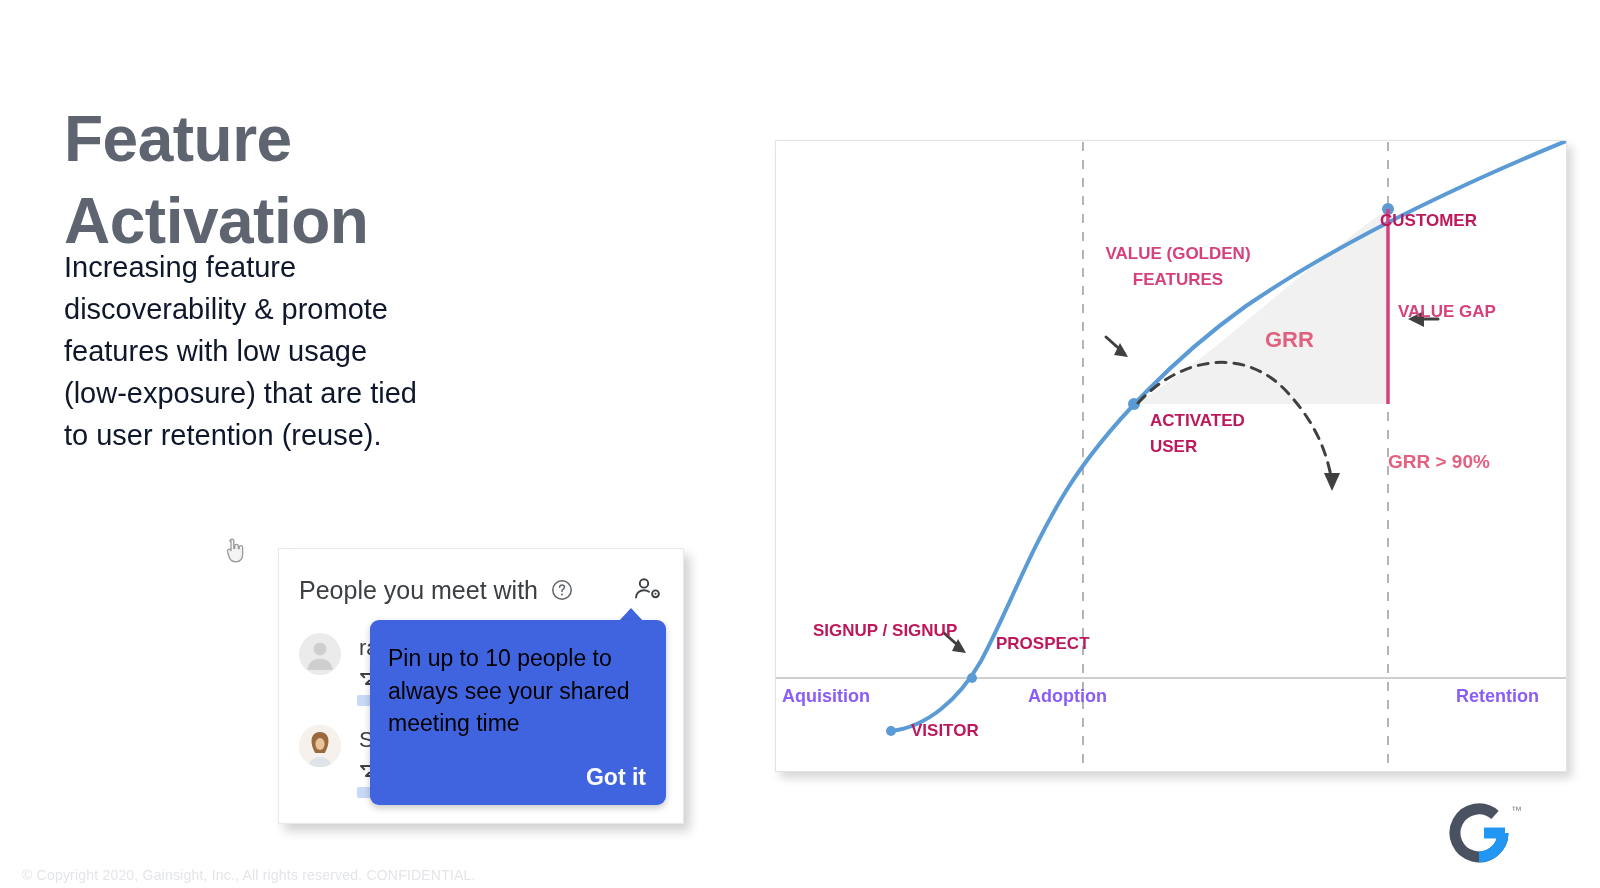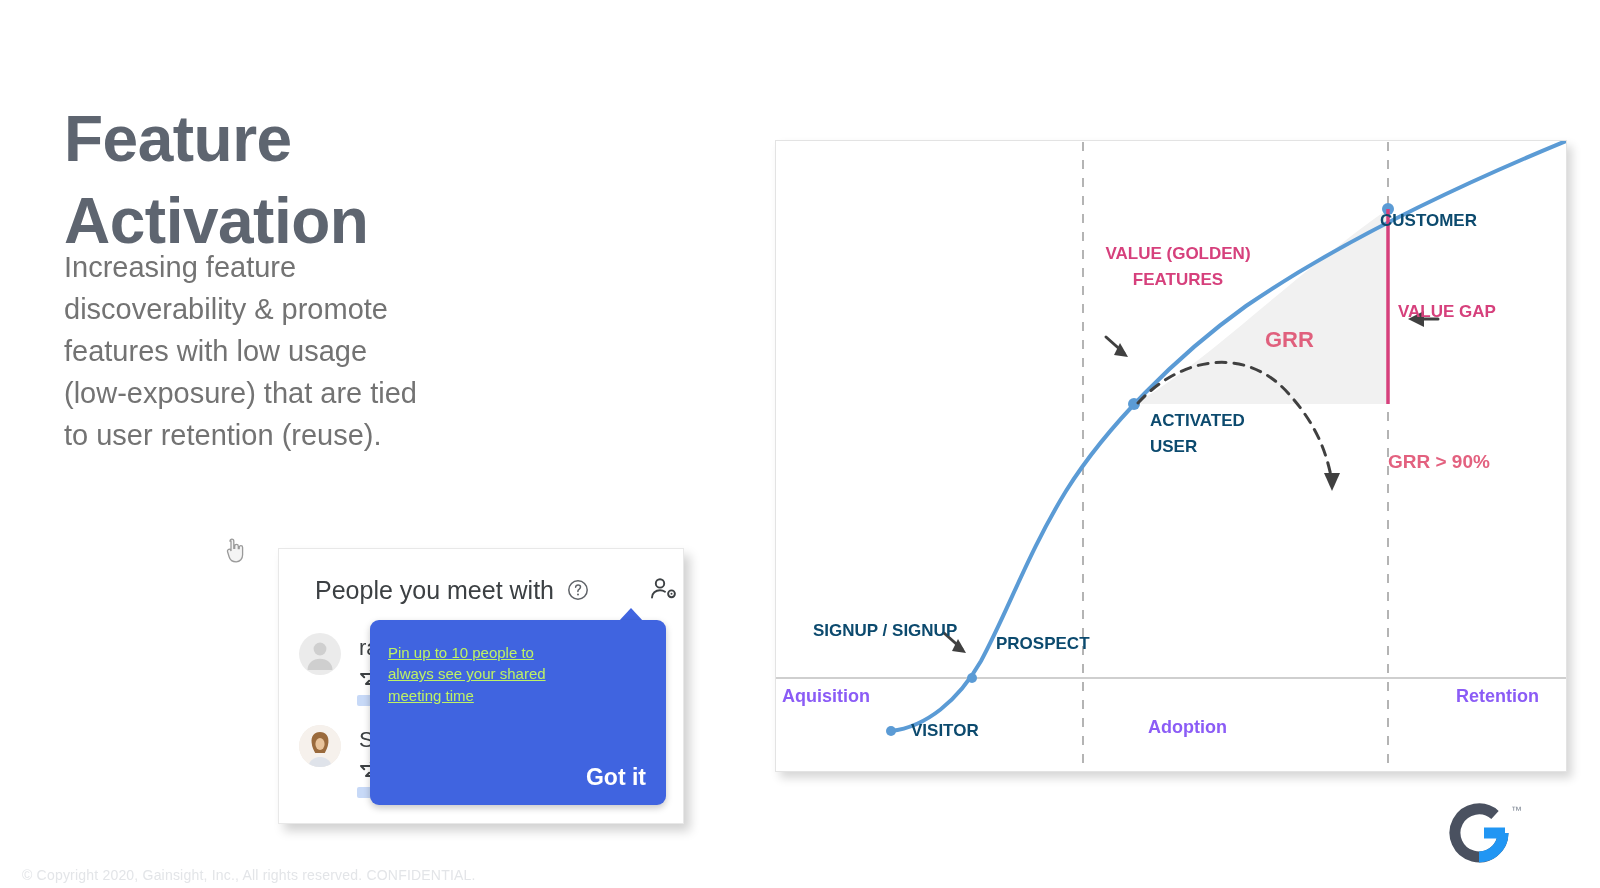--- a/index.html
+++ b/index.html
@@ -12,36 +12,36 @@
 
   
   #title{
     position:absolute;left:64px;top:56px;width:600px;
     font-size:64px;line-height:1.28;font-weight:bold;
     color:#5e6570;letter-spacing:-0.5px;
   }
   #title .line{display:block;}
   #body-copy{
     position:absolute;left:64px;top:246px;width:470px;
-    font-size:29px;line-height:1.45;color:#737373;font-weight:400;
+    font-size:29px;line-height:1.45;color:#0f172a;font-weight:400;
   }
   #body-copy .line{display:block;}
 
   
   #cursor{position:absolute;left:222px;top:538px;width:24px;height:26px;}
 
   
   #people-card{
     position:absolute;left:278px;top:548px;width:404px;height:274px;
     background:#ffffff;border:1px solid #e8e8e8;
     box-shadow:6px 7px 10px rgba(0,0,0,.18);
     overflow:hidden;
   }
   #card-header{
-    position:absolute;left:16px;top:18px;width:100%;height:46px;
+    position:absolute;left:0;top:18px;width:100%;height:46px;
     display:flex;align-items:center;padding:0 20px;box-sizing:border-box;
   }
   #card-title{font-size:25px;color:#3c4043;font-weight:400;white-space:nowrap;}
   .hdr-icon{flex:none;}
   #help-icon{margin-left:12px;}
   #people-settings-icon{margin-left:auto;}
 
   .person-row{position:absolute;left:20px;width:360px;height:78px;}
   #row-0{top:84px;}
   #row-1{top:176px;}
@@ -64,21 +64,21 @@
     background:#4064e0;border-radius:9px;
     box-shadow:0 3px 7px rgba(0,0,0,.22);
   }
   #tooltip-arrow{
     position:absolute;left:618px;top:608px;width:0;height:0;
     border-left:13px solid transparent;border-right:13px solid transparent;
     border-bottom:14px solid #4064e0;
   }
   #tooltip-text{
     position:absolute;left:18px;top:22px;width:250px;
-    color:#bef264;font-size:15px;line-height:1.42;font-weight:400;text-decoration:underline;
+    color:#000000;font-size:23px;line-height:1.42;font-weight:400;
   }
   #tooltip-text .line{display:block;}
   #tooltip-cta{
     position:absolute;right:20px;bottom:14px;
     color:#ffffff;font-size:23px;font-weight:bold;cursor:pointer;
   }
 
   
   #footer{
     position:absolute;left:22px;top:846px;
@@ -90,38 +90,38 @@
 
   
   #chart-panel{
     position:absolute;left:775px;top:140px;width:790px;height:630px;
     background:#ffffff;border:1px solid #e3e3e3;
     box-shadow:5px 6px 9px rgba(0,0,0,.16);
   }
   #chart-svg{position:absolute;left:0;top:0;width:790px;height:630px;}
 
   .ann{position:absolute;white-space:nowrap;font-weight:bold;}
-  .ann-dark{color:#0c4a6e;}
+  .ann-dark{color:#be185d;}
   .ann-pink{color:#d6407c;}
   .ann-pink-soft{color:#e3617f;}
   .ann-grr{color:#e0607d;}
 
   #ann-value-golden{left:1104px;top:241px;font-size:17px;line-height:1.55;text-align:center;width:148px;}
   #ann-customer{left:1380px;top:211px;font-size:17px;}
   #ann-value-gap{left:1398px;top:302px;font-size:17px;}
   #ann-grr{left:1265px;top:327px;font-size:22px;}
   #ann-activated{left:1150px;top:408px;font-size:17px;line-height:1.52;}
   #ann-grr90{left:1388px;top:451px;font-size:19px;}
   #ann-signup{left:813px;top:621px;font-size:17px;}
   #ann-prospect{left:996px;top:634px;font-size:17px;}
   #ann-visitor{left:911px;top:721px;font-size:17px;}
 
   .band-label{position:absolute;font-size:18px;font-weight:bold;color:#8b5cf6;white-space:nowrap;}
   #band-0{left:782px;top:686px;}
-  #band-1{left:1148px;top:686px;margin-top:31px;}
+  #band-1{left:1028px;top:686px;}
   #band-2{left:1456px;top:686px;}
 </style>
 </head>
 <body>
 
 <div id="slide">
 
   <h1 id="title">
     <span class="line">Feature</span>
     <span class="line">Activation</span>

